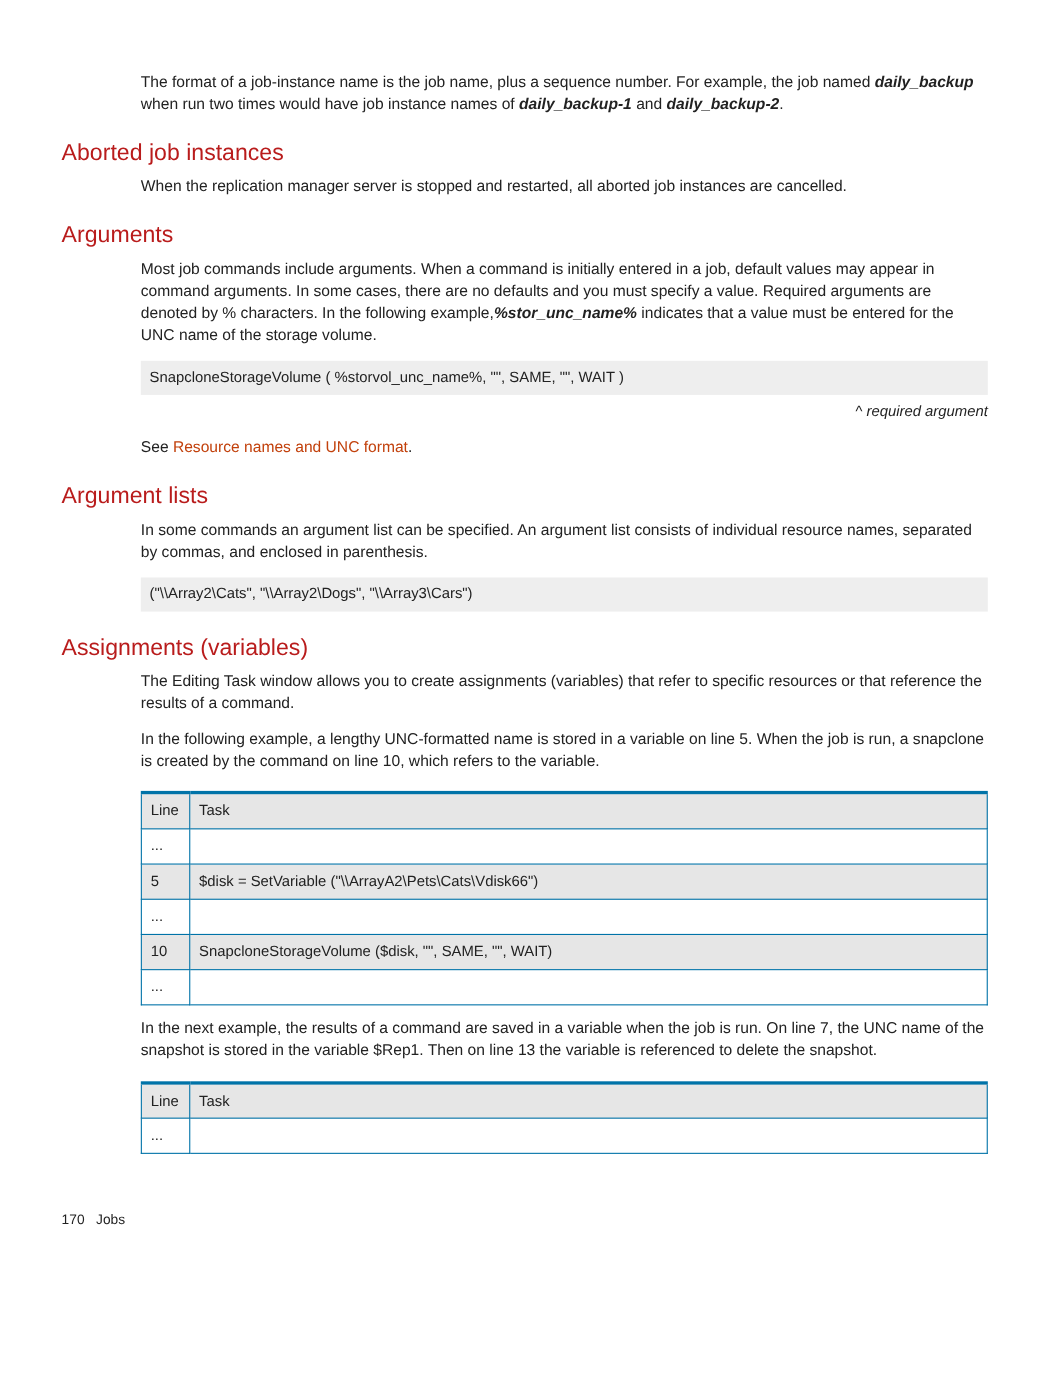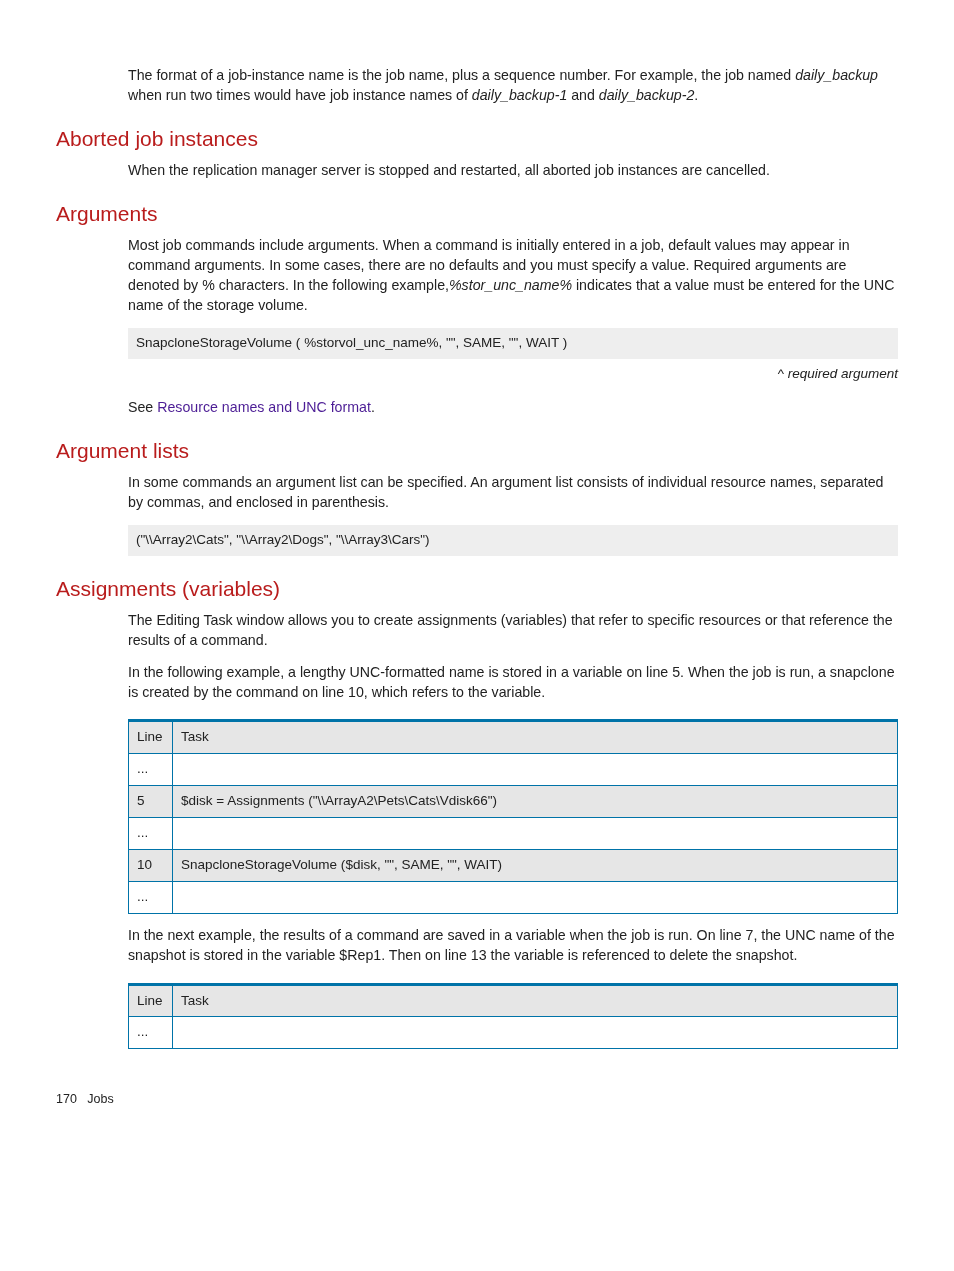--- a/index.html
+++ b/index.html
@@ -13,34 +13,34 @@
     box-sizing: border-box;
   }
   .indent { margin-left: 72px; }
   p { margin: 6px 0 12px 0; }
   h2 {
     color: #b91c1c;
     font-weight: 400;
     font-size: 21px;
     margin: 18px 0 8px 0;
   }
-  .italic { font-style: italic; }
+  .italic { font-style: italic; font-weight: bold; }
   .codeblock {
     background: #eeeeee;
     padding: 6px 8px;
     font-size: 13.5px;
     margin: 6px 0 6px 72px;
   }
   .caption {
     text-align: right;
     font-style: italic;
     font-size: 13.5px;
     margin: 4px 0 14px 72px;
   }
-  a.link { color: #4c1d95; text-decoration: none; text-align: right; }
+  a.link { color: #c2410c; text-decoration: none; text-align: right; }
   table {
     border-collapse: collapse;
     width: calc(100% - 72px);
     margin-left: 72px;
     margin-top: 17px;
     margin-bottom: 12px;
     font-size: 13.5px;
   }
   table th, table td {
     border: 1px solid #0073a8;
@@ -53,21 +53,21 @@
     font-weight: 400;
     border-top: 3px solid #0073a8;
   }
   tbody tr:nth-child(even) td { background: #e6e6e6; }
   tbody tr:nth-child(odd) td { background: #ffffff; }
   .bold { font-weight: normal; }
   .footer {
     position: absolute;
     left: 56px;
     font-size: 12.5px;
-    margin-top: 30px;
+    margin-top: 40px;
   }
 </style>
 </head>
 <body>
 
 <div class="indent">
   <p>
     <span>The format of a job-instance name is the job name, plus a sequence number. For example, the job named </span><span class="italic">daily_backup</span><span> when run two times would have job instance names of </span><span class="italic">daily_backup-1</span><span> and </span><span class="italic">daily_backup-2</span><span>.</span>
   </p>
 </div>
@@ -116,21 +116,21 @@
       <th>Task</th>
     </tr>
   </thead>
   <tbody>
     <tr>
       <td>...</td>
       <td></td>
     </tr>
     <tr>
       <td>5</td>
-      <td class="bold"><span>$disk = Assignments ("\\ArrayA2\Pets\Cats\Vdisk66")</span></td>
+      <td class="bold"><span>$disk = SetVariable ("\\ArrayA2\Pets\Cats\Vdisk66")</span></td>
     </tr>
     <tr>
       <td>...</td>
       <td></td>
     </tr>
     <tr>
       <td>10</td>
       <td><span>SnapcloneStorageVolume (</span><span class="bold">$disk</span><span>, "", SAME, "", WAIT)</span></td>
     </tr>
     <tr>

